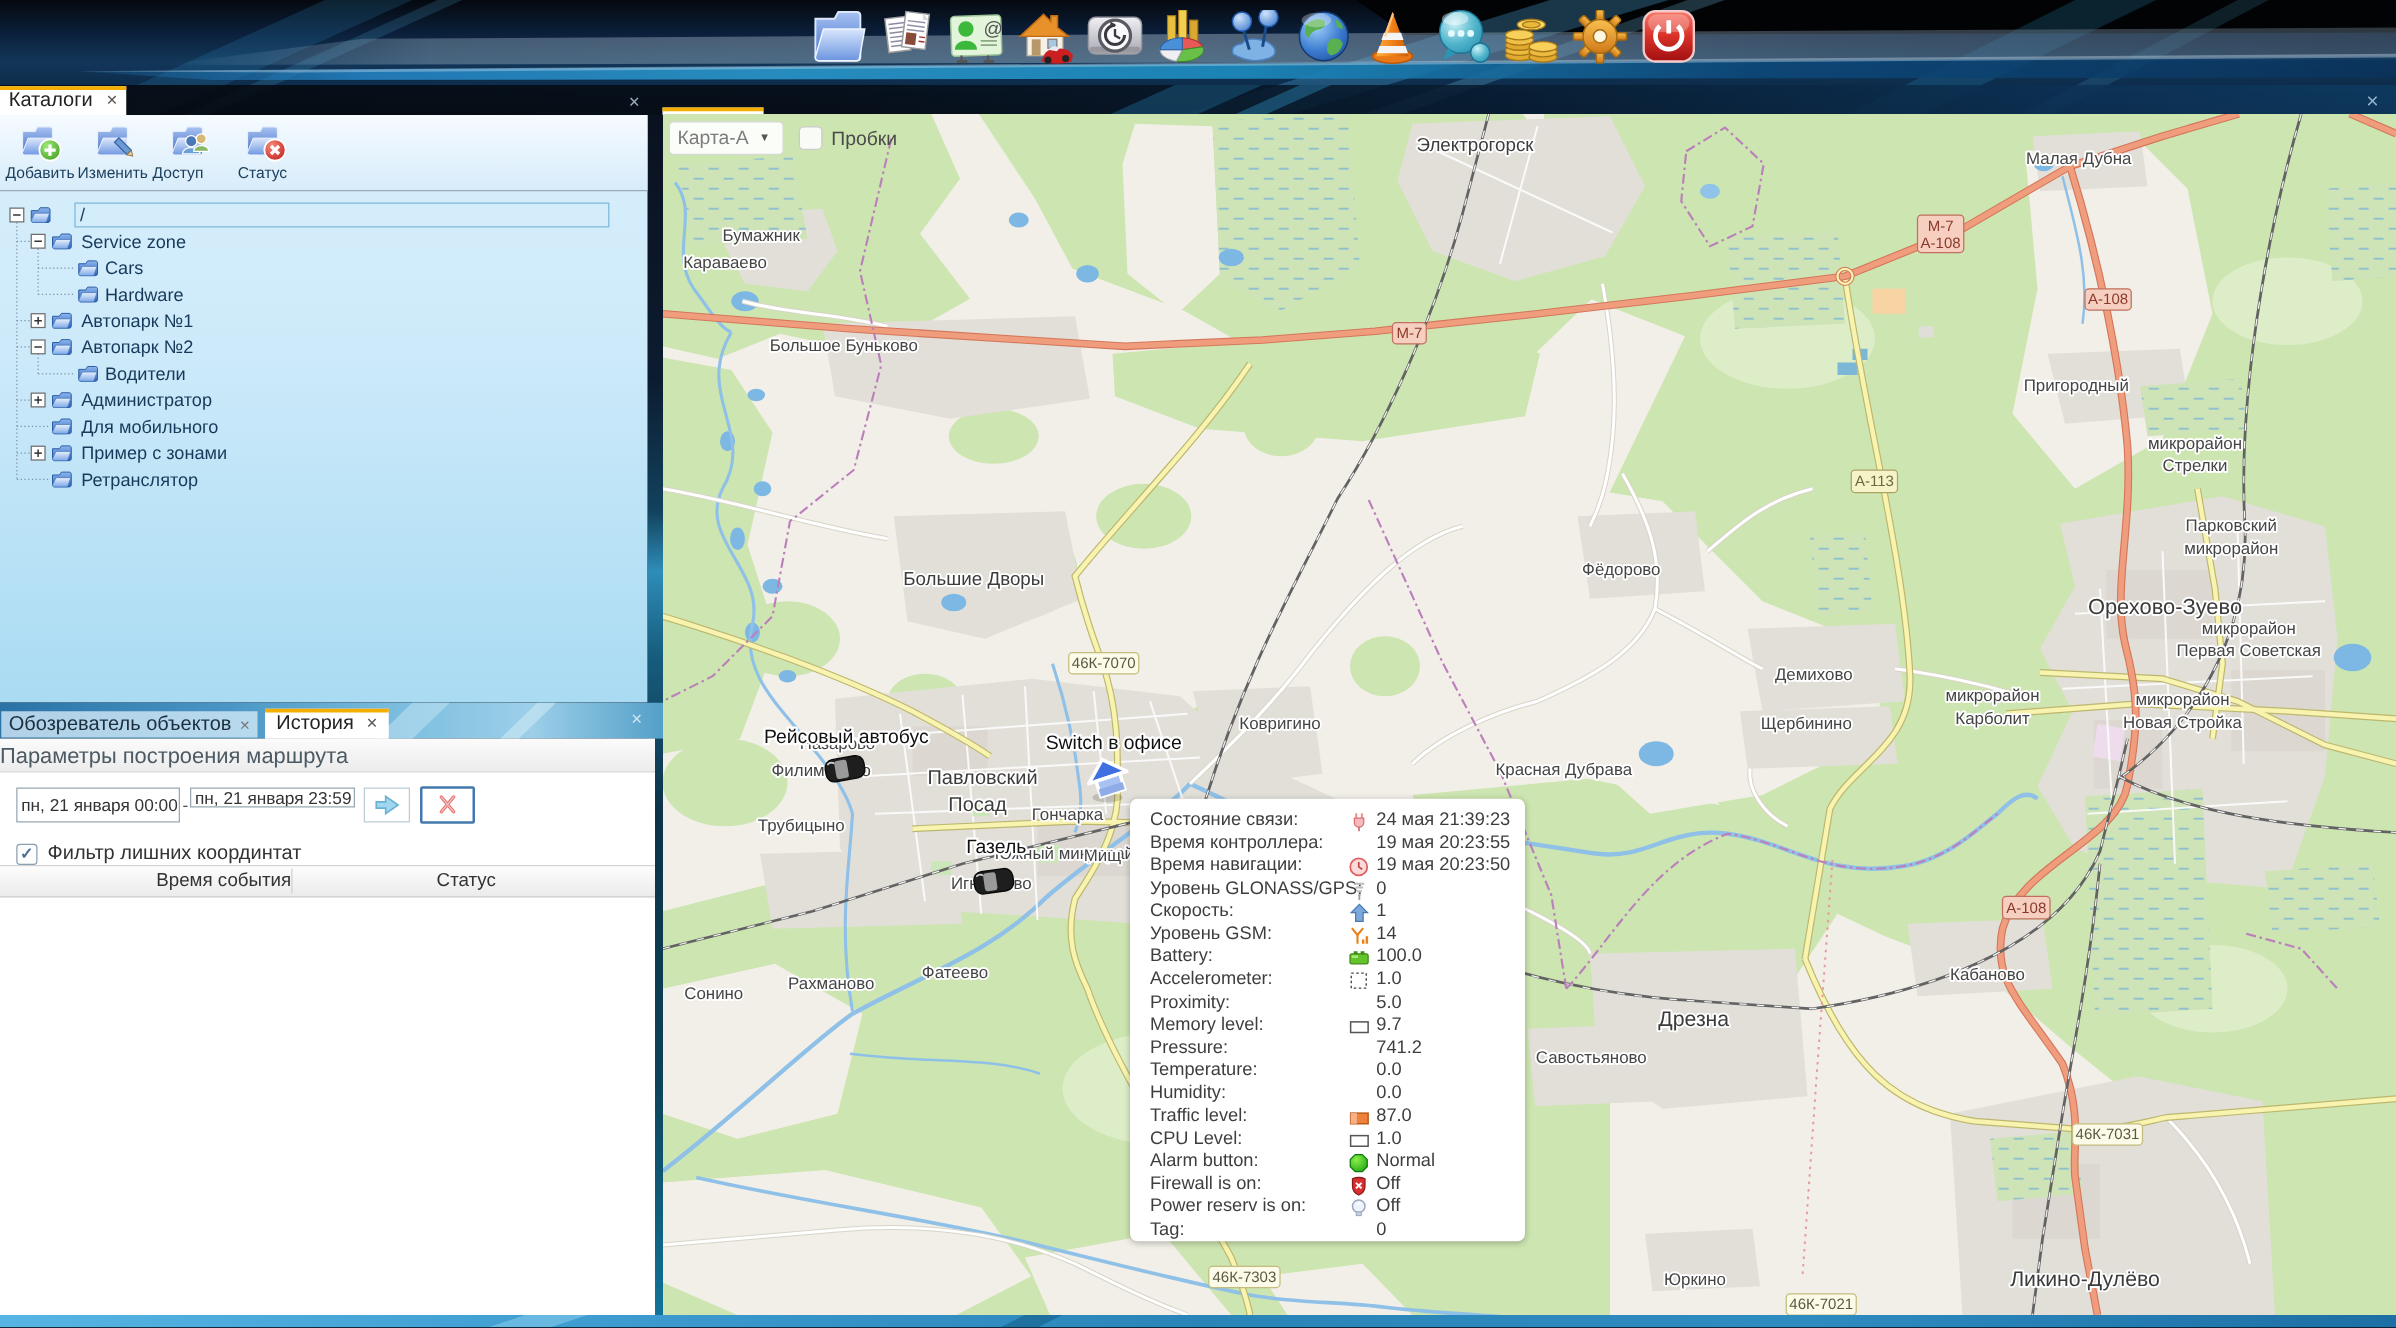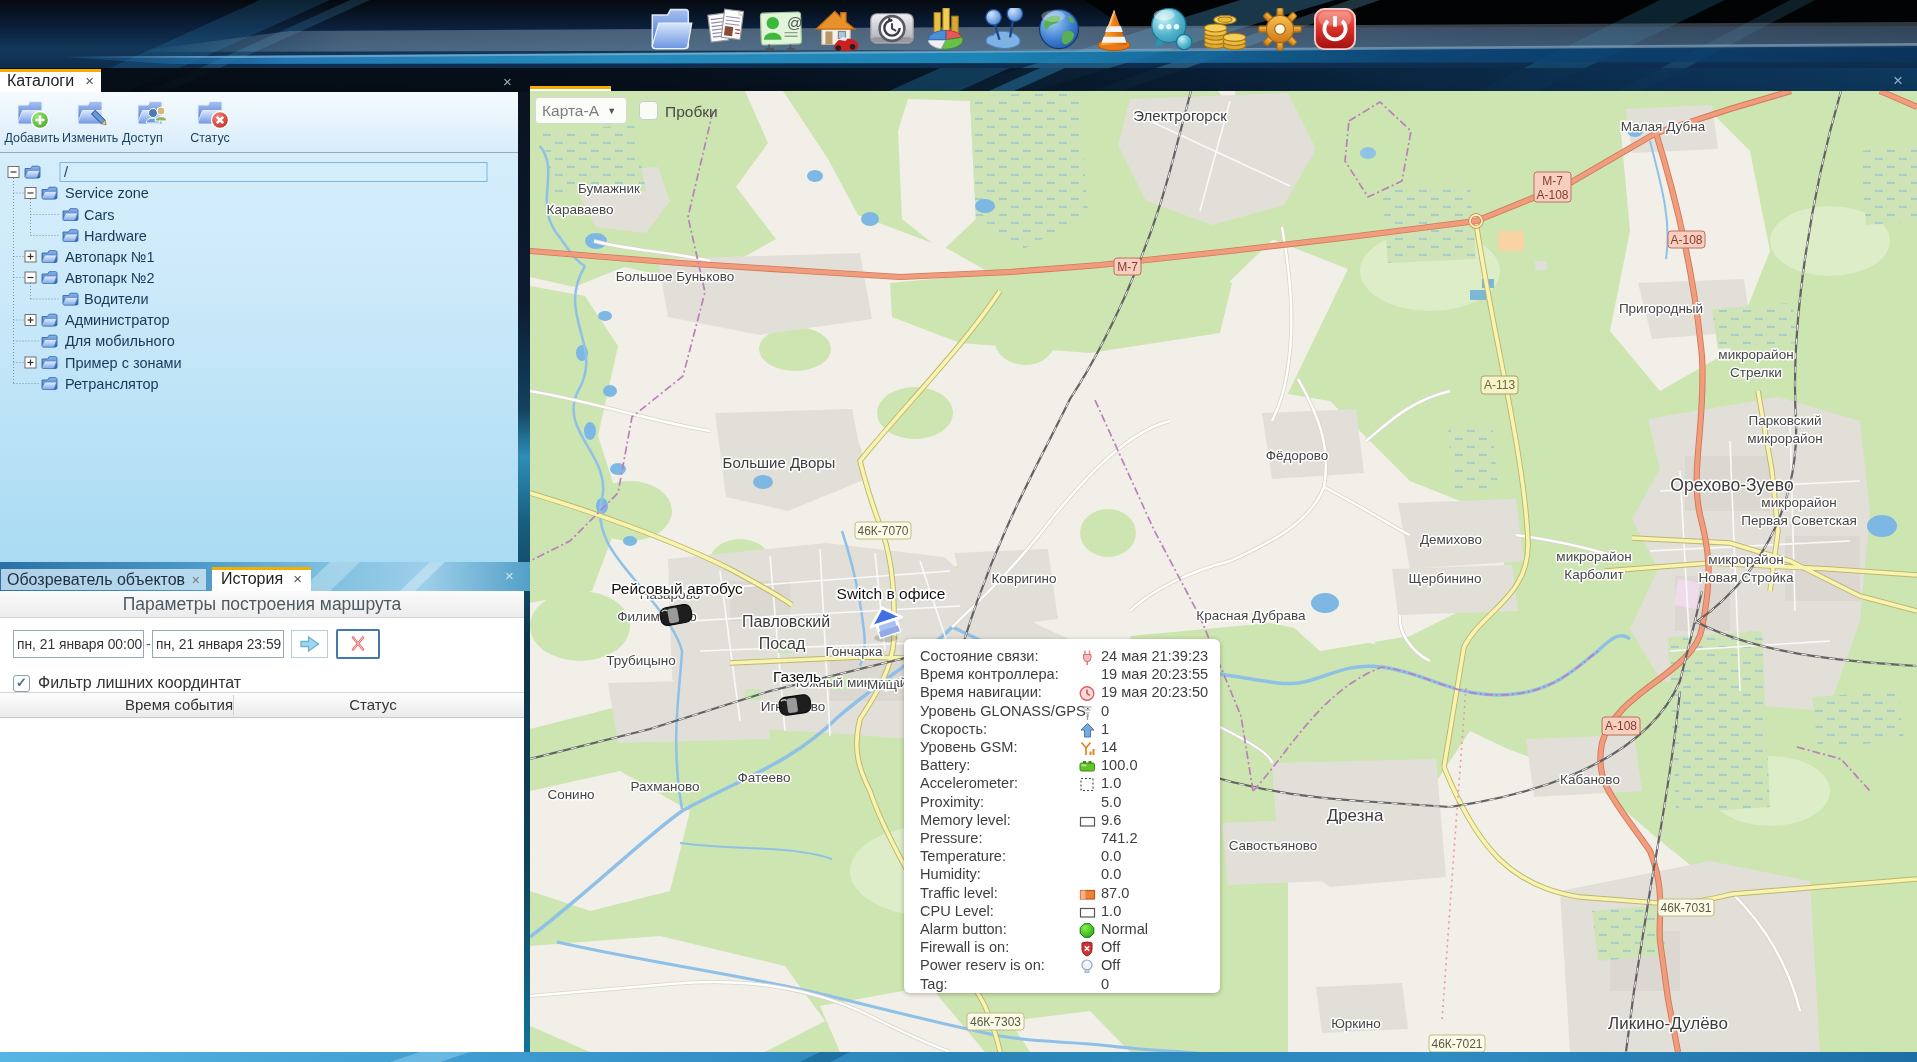--- a/index.html
+++ b/index.html
@@ -427,24 +427,24 @@
 <rect width="531" height="29" fill="url(#wm)"></rect>
 <polygon points="330,0 360,0 330,29 300,29" fill="#bfe2f2" opacity=".55"></polygon>
 <polygon points="430,0 445,0 415,29 400,29" fill="#d5edf8" opacity=".5"></polygon>
 </svg>
 
 <div class="abs" style="left:1px;top:569px;width:205px;height:21px;background:rgba(214,236,249,.78);color:#1c2e3e;display:flex;align-items:center;padding:0 6px;box-sizing:border-box;font-size:16px">Обозреватель объектов<span style="margin-left:auto;color:#777;font-size:14px">×</span></div>
 <div class="tab" style="left:212px;top:567px;width:99px;height:24px;padding:0 9px;font-size:16px">История<span class="x">×</span></div>
 <div class="abs" style="left:505px;top:567px;color:#cfe4f0;font-size:15px">×</div>
 
 <div class="abs" id="pbl" style="left:0;top:591px;width:524px;height:461px;background:#fff">
- <div style="height:26px;background:linear-gradient(180deg,#fbfbfb,#ececec);border-bottom:1px solid #d8d8d8;text-align:center;font-size:17.5px;color:#4c5a64;line-height:26px">Параметры построения маршрута</div>
+ <div style="height:26px;background:linear-gradient(180deg,#fbfbfb,#ececec);border-bottom:1px solid #d8d8d8;font-size:17.5px;color:#4c5a64;line-height:26px">Параметры построения маршрута</div>
  <input class="abs" style="left: 13px; top: 39px; width: 131px; height: 28px; border: 1px solid rgb(152, 168, 178); font-size: 13.8px; color: rgb(51, 51, 51); padding: 0px 1px 0px 3px; box-sizing: border-box; font-family: inherit;" value="пн, 21 января 00:00">
  <span class="abs" style="left:146px;top:45px;color:#555;font-size:14px">-</span>
- <input class="abs" style="left: 152px; top: 39px; width: 132px; height: 28px; border: 1px solid rgb(152, 168, 178); font-size: 13.8px; color: rgb(51, 51, 51); padding: 0px 1px 0px 3px; box-sizing: border-box; font-family: inherit;" value="пн, 21 января 23:59">
+ <input class="abs" style="left: 152px; top: 39px; width: 132px; height: 16px; border: 1px solid rgb(152, 168, 178); font-size: 13.8px; color: rgb(51, 51, 51); padding: 0px 1px 0px 3px; box-sizing: border-box; font-family: inherit;" value="пн, 21 января 23:59">
  <div class="abs" style="left:291px;top:39px;width:37px;height:28px;border:1px solid #b9cdd9;background:#fff;box-sizing:border-box">
    <svg width="35" height="26">
         <path d="M9 10.5 h7.5 v-4.5 l10 7 -10 7 v-4.5 H9 z" fill="#9fd8ee" stroke="#6cb0d2" stroke-width="1.3"></path>
       </svg>
  </div>
  <div class="abs" style="left:336px;top:38px;width:44px;height:30px;border:2px solid #4479ad;border-radius:2px;background:#fff;box-sizing:border-box">
    <svg width="40" height="26">
         <g stroke="#e87070" stroke-width="2.6" stroke-linecap="round">
           <path d="M15 6.5 L25 18.5"></path>
           <path d="M25 6.5 L15 18.5"></path>
@@ -872,21 +872,21 @@
         <rect x="4" y="3" width="3" height="2.4" fill="#3d8a14"></rect>
         <rect x="9.5" y="3" width="3" height="2.4" fill="#3d8a14"></rect>
         <rect x="2.4" y="6.2" width="5" height="2.2" fill="#a8e87a"></rect>
       </svg><span class="tvv">100.0</span></div>
 <div class="tr" style="top:136.4px">Accelerometer:<svg class="tic" width="17" height="17">
         <rect x="2" y="2.5" width="12" height="12" fill="#fff" stroke="#444" stroke-width="1.1" stroke-dasharray="2 2"></rect>
       </svg><span class="tvv">1.0</span></div>
 <div class="tr" style="top:154.6px">Proximity:<span class="tvv">5.0</span></div>
 <div class="tr" style="top:172.8px">Memory level:<svg class="tic" width="18" height="17">
         <rect x="1.5" y="4.5" width="14" height="8.5" fill="#fff" stroke="#555" stroke-width="1.2"></rect>
-      </svg><span class="tvv">9.6</span></div>
+      </svg><span class="tvv">9.7</span></div>
 <div class="tr" style="top:191px">Pressure:<span class="tvv">741.2</span></div>
 <div class="tr" style="top:209.2px">Temperature:<span class="tvv">0.0</span></div>
 <div class="tr" style="top:227.4px">Humidity:<span class="tvv">0.0</span></div>
 <div class="tr" style="top:245.6px">Traffic level:<svg class="tic" width="18" height="17">
         <rect x="1.5" y="4.5" width="14" height="8.5" fill="#f0813c" stroke="#b85a1a" stroke-width="1.2"></rect>
         <rect x="1.5" y="4.5" width="5" height="8.5" fill="#f8b088"></rect>
       </svg><span class="tvv">87.0</span></div>
 <div class="tr" style="top:263.8px">CPU Level:<svg class="tic" width="18" height="17">
         <rect x="1.5" y="4.5" width="14" height="8.5" fill="#fff" stroke="#555" stroke-width="1.2"></rect>
       </svg><span class="tvv">1.0</span></div>

